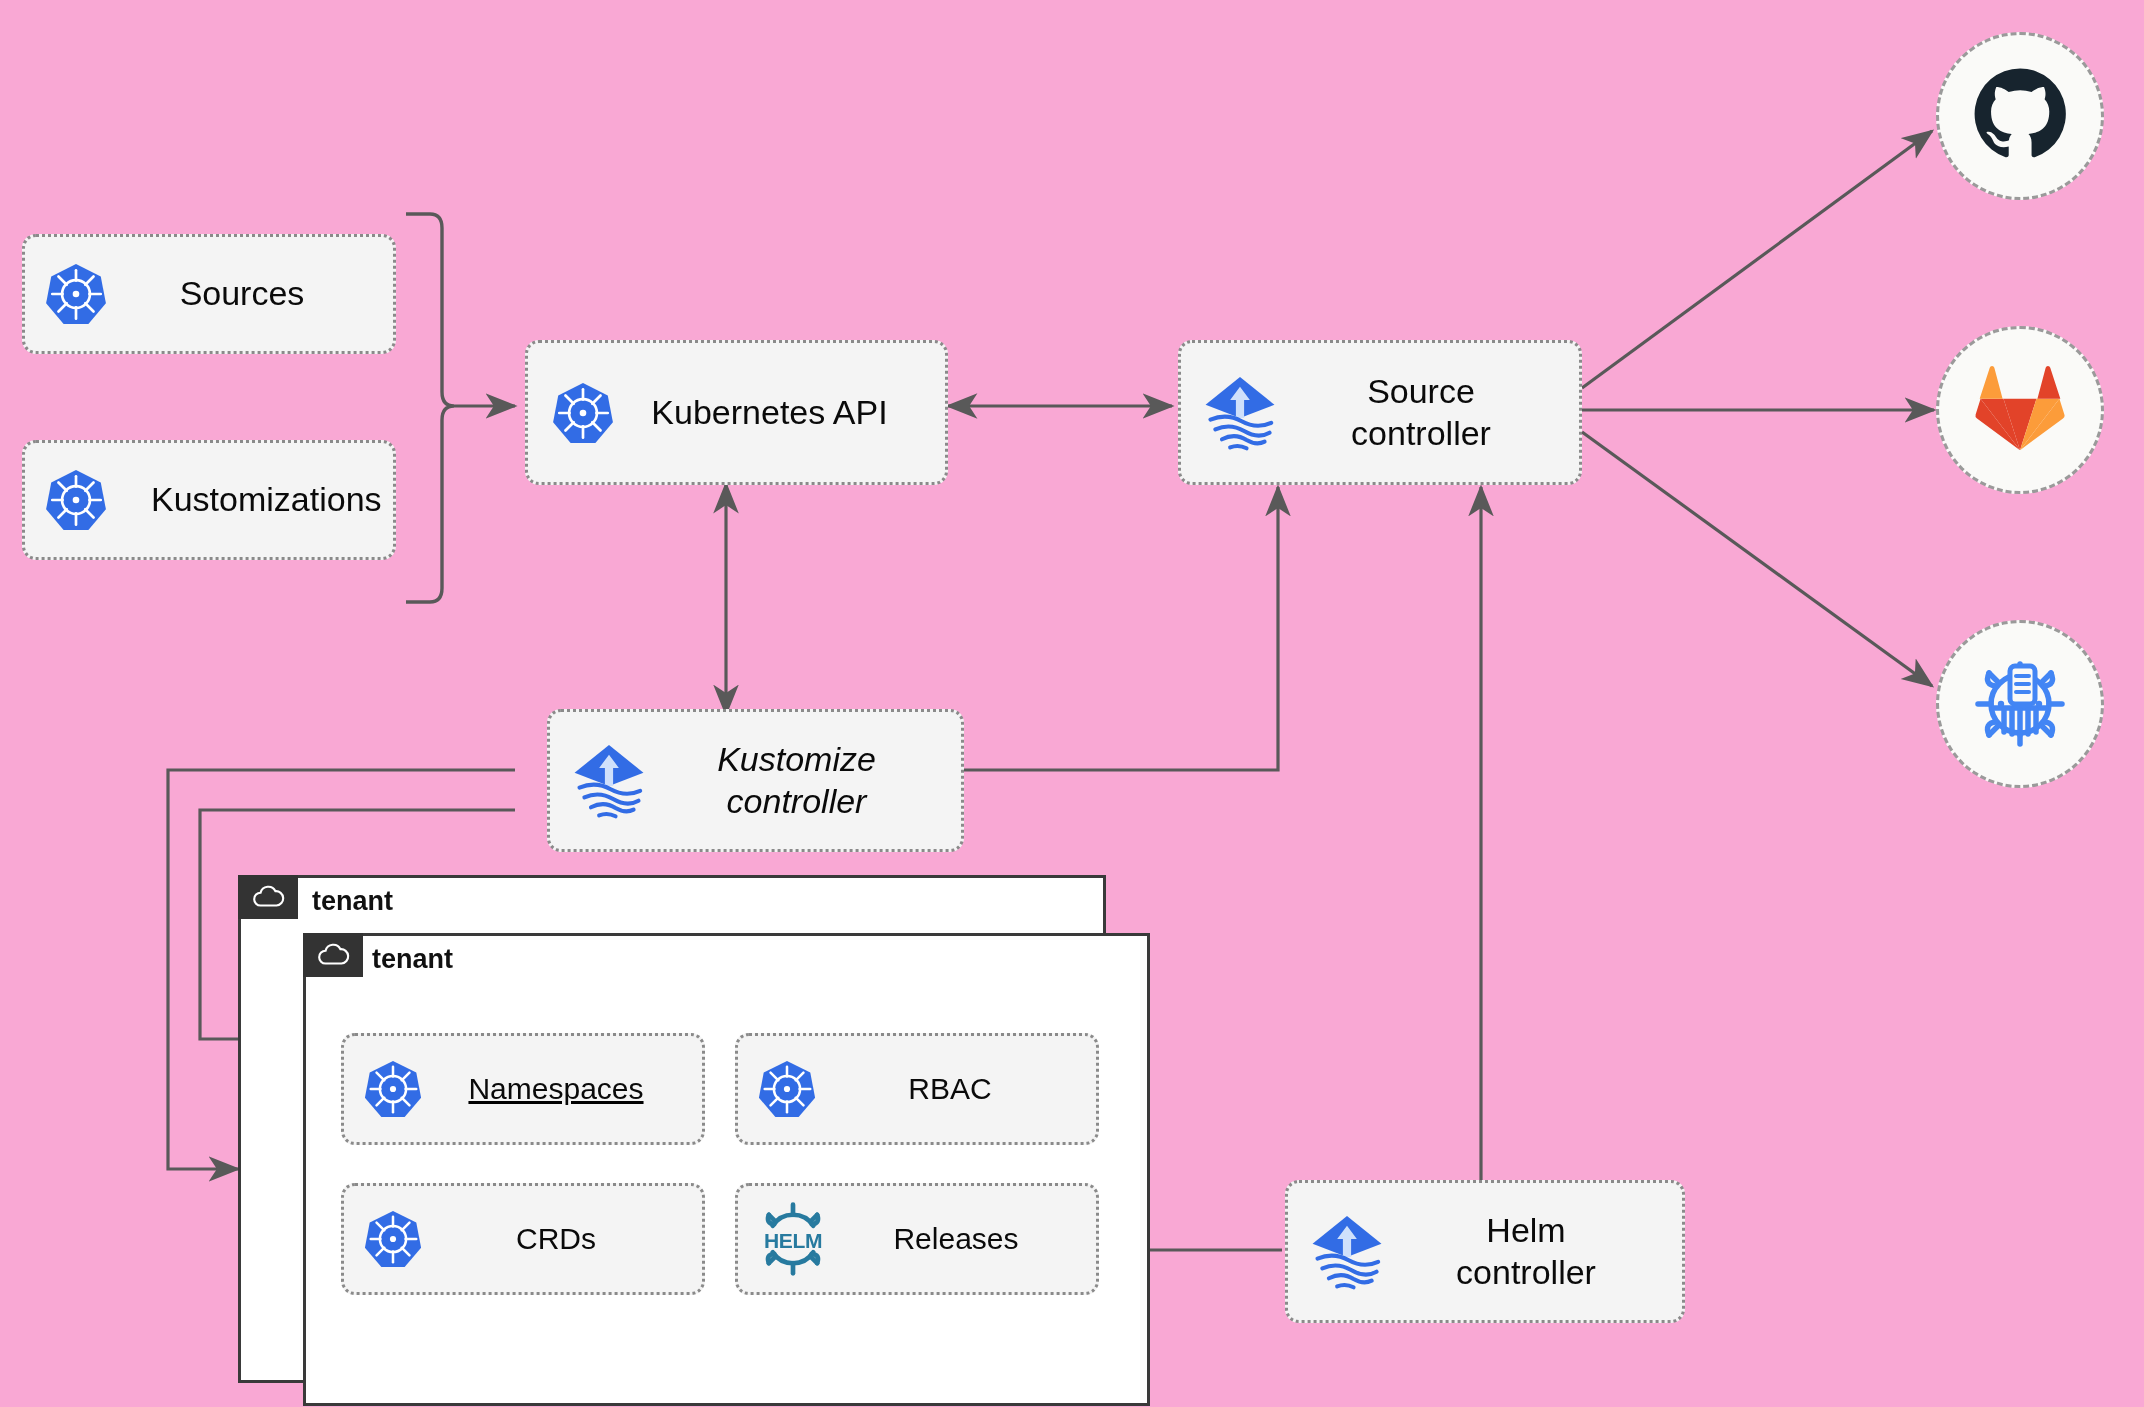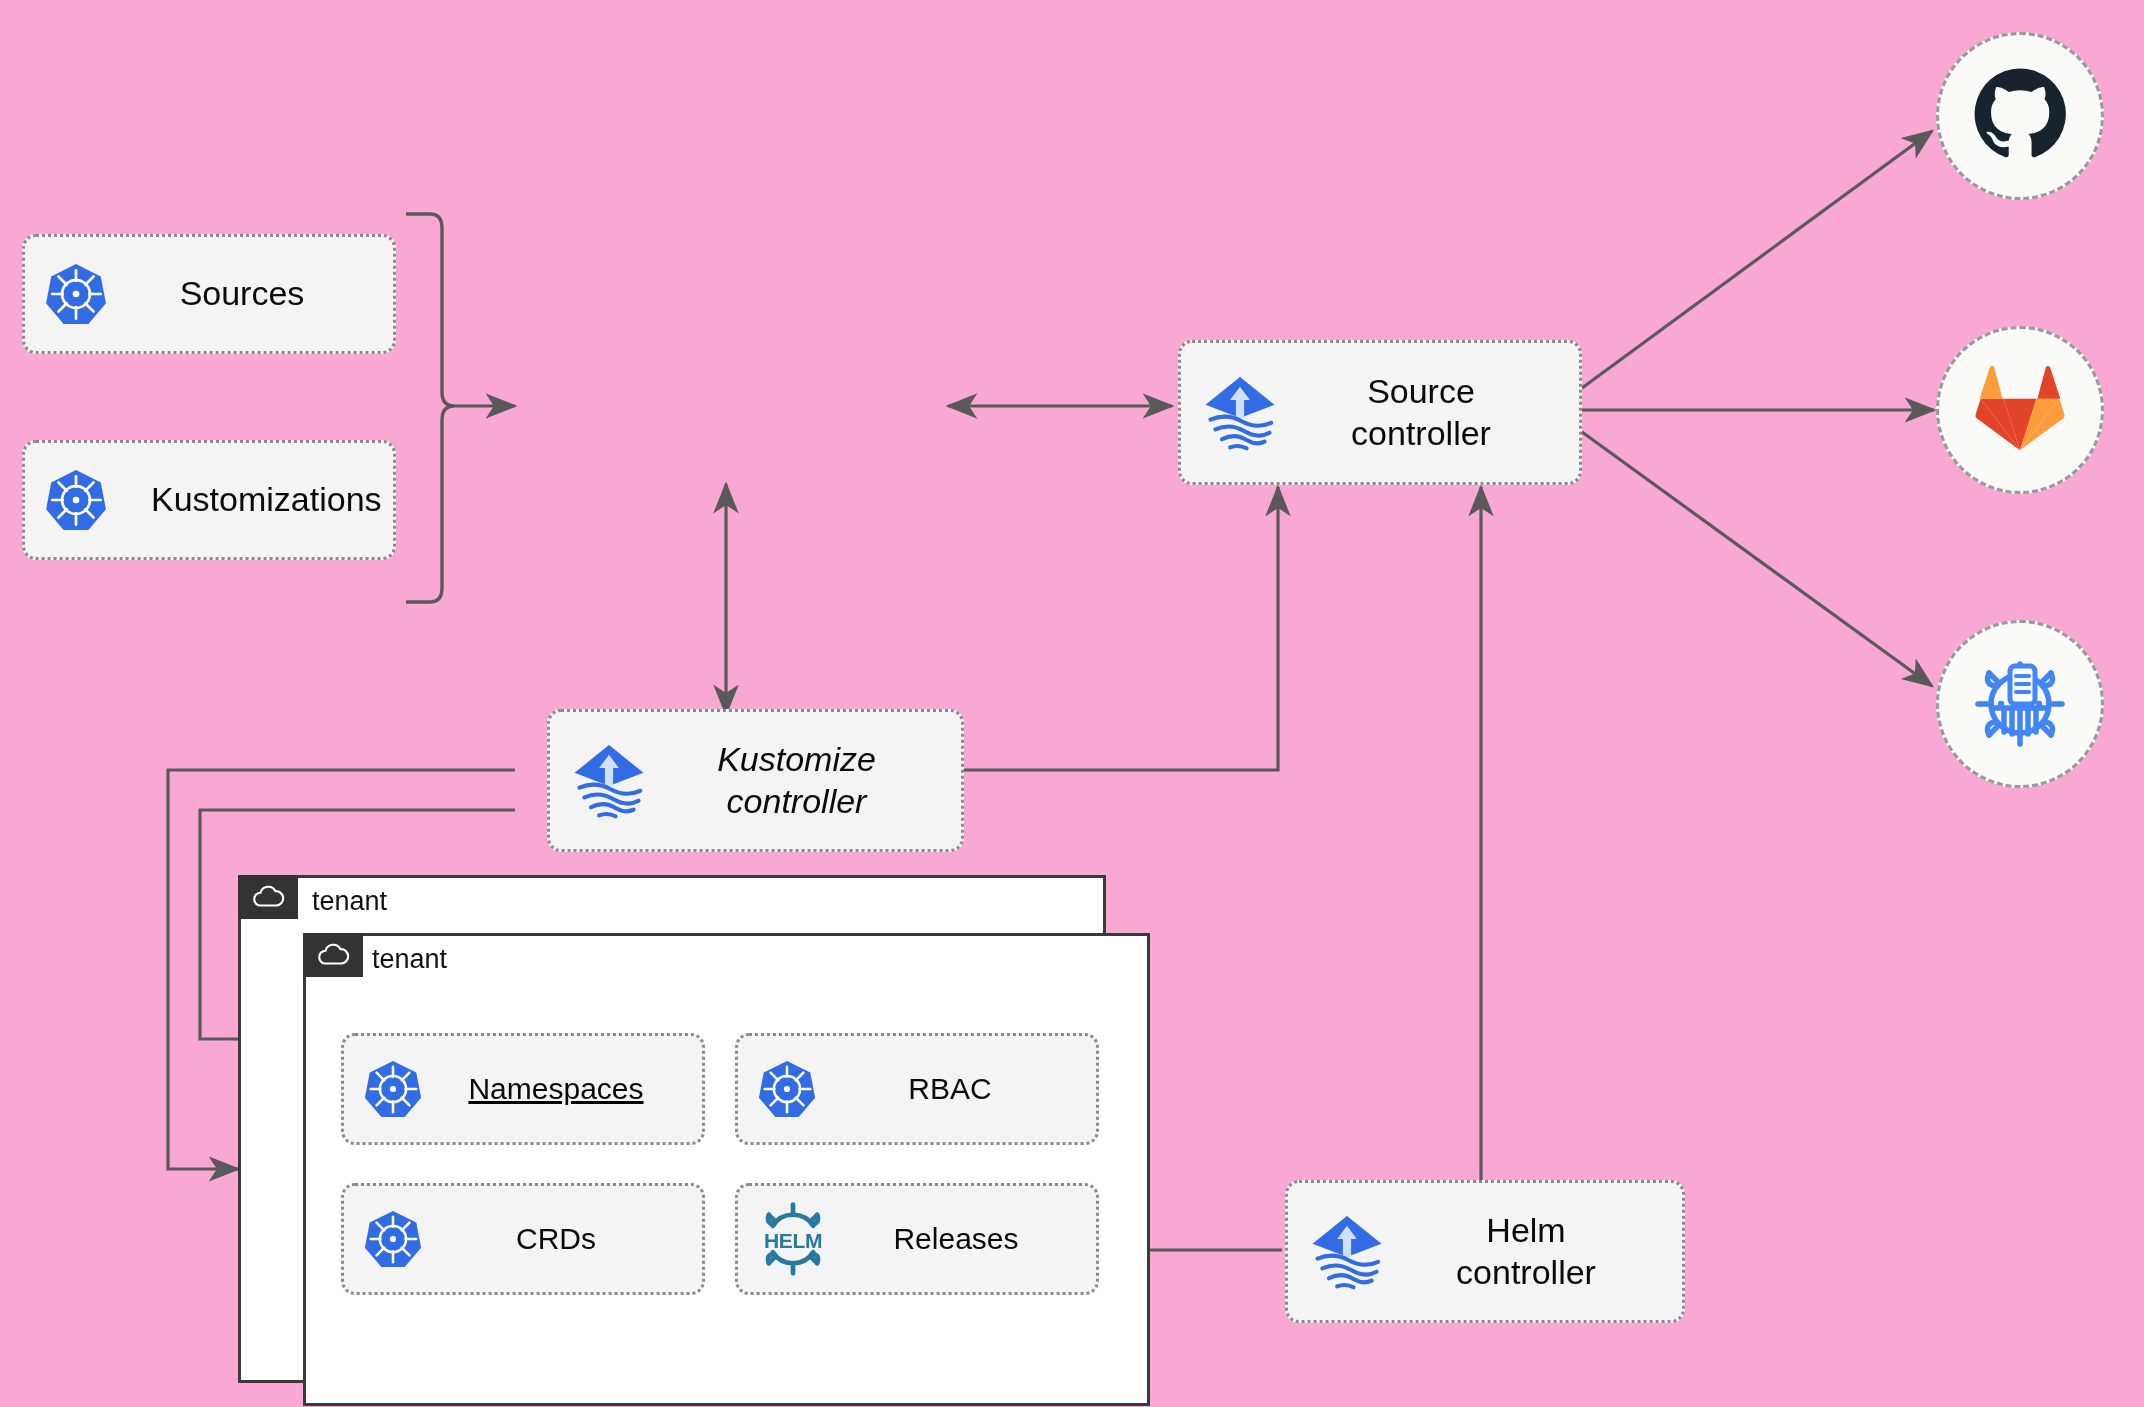--- a/index.html
+++ b/index.html
@@ -87,20 +87,21 @@
     align-items: center;
     justify-content: center;
     z-index: 9;
   }
   .tenant-title {
     position: absolute;
     font-size: 27px;
     color: #111111;
     z-index: 9;
     white-space: nowrap;
+    font-weight: bold;
   }
 
   
   .k8s-ico  { width: 66px; height: 66px; }
   .flux-ico { width: 82px; height: 82px; }
   .helm-ico { width: 78px; height: 78px; }
 </style>
 </head>
 <body>
 
@@ -181,20 +182,40 @@
           <line x1="15" y1="15" x2="23" y2="23"></line>
             <line x1="41" y1="41" x2="49" y2="49"></line>
           <line x1="49" y1="15" x2="41" y2="23"></line>
             <line x1="23" y1="41" x2="15" y2="49"></line>
         </g>
       </svg>
     </span>
     <span class="lbl">Kustomizations</span>
   </div>
 
+  <div class="node n-mid" style="left:525px; top:340px; width:423px; height:145px; padding:0 22px;">
+    <span class="ico k8s-ico">
+      <svg viewBox="0 0 64 64" width="78" height="78" aria-hidden="true">
+        <path d="M32 3 L56 15 L61 41 L44 61 L20 61 L3 41 L8 15 Z" fill="#326ce5"></path>
+        <g fill="none" stroke="#ffffff" stroke-width="2.6" stroke-linecap="round">
+          <circle cx="32" cy="32" r="13.5"></circle>
+          <circle cx="32" cy="32" r="3.2" fill="#ffffff" stroke="none"></circle>
+          <line x1="32" y1="9" x2="32" y2="19"></line>
+            <line x1="32" y1="45" x2="32" y2="56"></line>
+          <line x1="9" y1="32" x2="19" y2="32"></line>
+            <line x1="45" y1="32" x2="56" y2="32"></line>
+          <line x1="15" y1="15" x2="23" y2="23"></line>
+            <line x1="41" y1="41" x2="49" y2="49"></line>
+          <line x1="49" y1="15" x2="41" y2="23"></line>
+            <line x1="23" y1="41" x2="15" y2="49"></line>
+        </g>
+      </svg>
+    </span>
+    <span class="lbl">Kubernetes API</span>
+  </div>
 
   <div class="node n-mid" style="left:1178px; top:340px; width:404px; height:145px; padding:0 18px;">
     <span class="ico flux-ico">
       <svg viewBox="0 0 100 100" width="92" height="92" aria-hidden="true">
         <path d="M50 6 L92 40 L50 56 L8 40 Z" fill="#326ce5"></path>
         <path d="M50 18 L62 34 L55 34 L55 56 L45 56 L45 34 L38 34 Z" fill="#cfe0fb"></path>
         <g fill="none" stroke="#326ce5" stroke-width="5" stroke-linecap="round">
           <path d="M14 58 Q34 50 52 60 Q70 70 88 62"></path>
           <path d="M20 70 Q38 62 55 72 Q72 82 86 74"></path>
           <path d="M28 82 Q44 74 58 83 Q70 90 80 85"></path>

